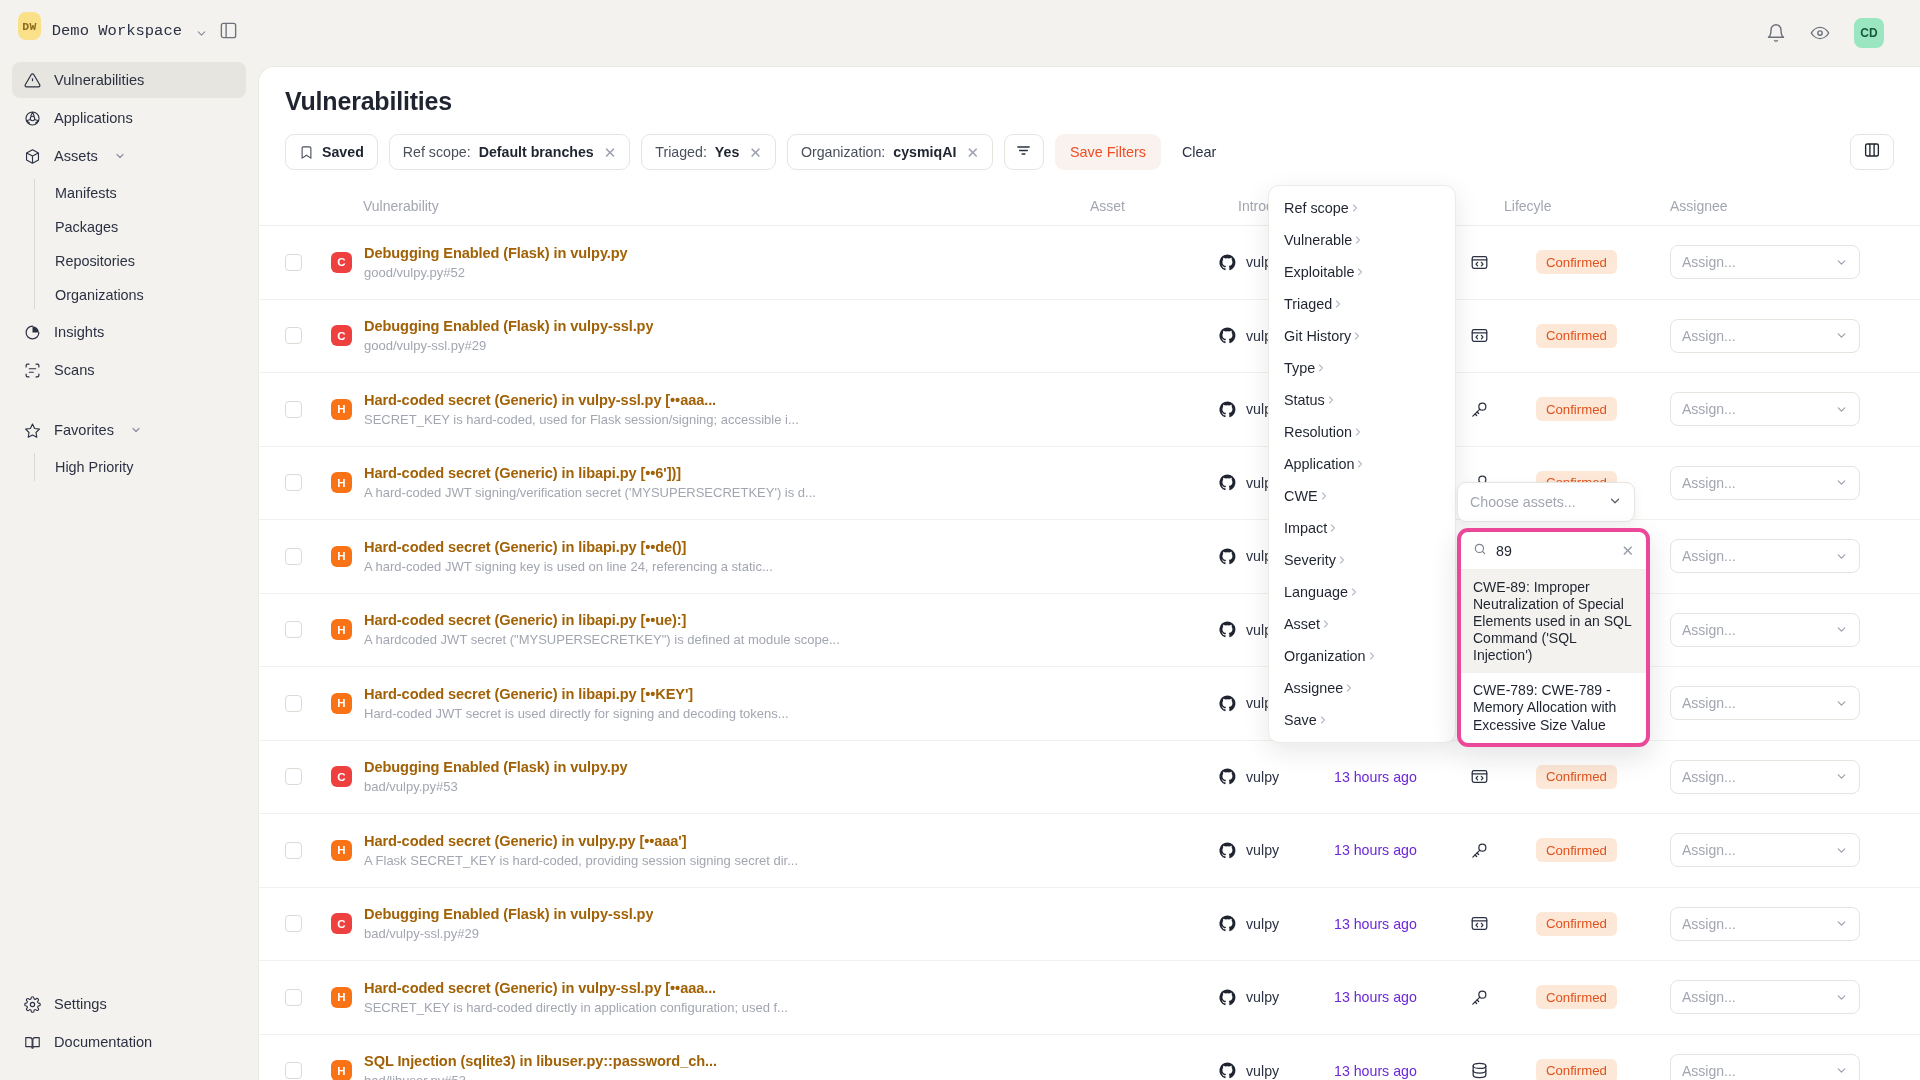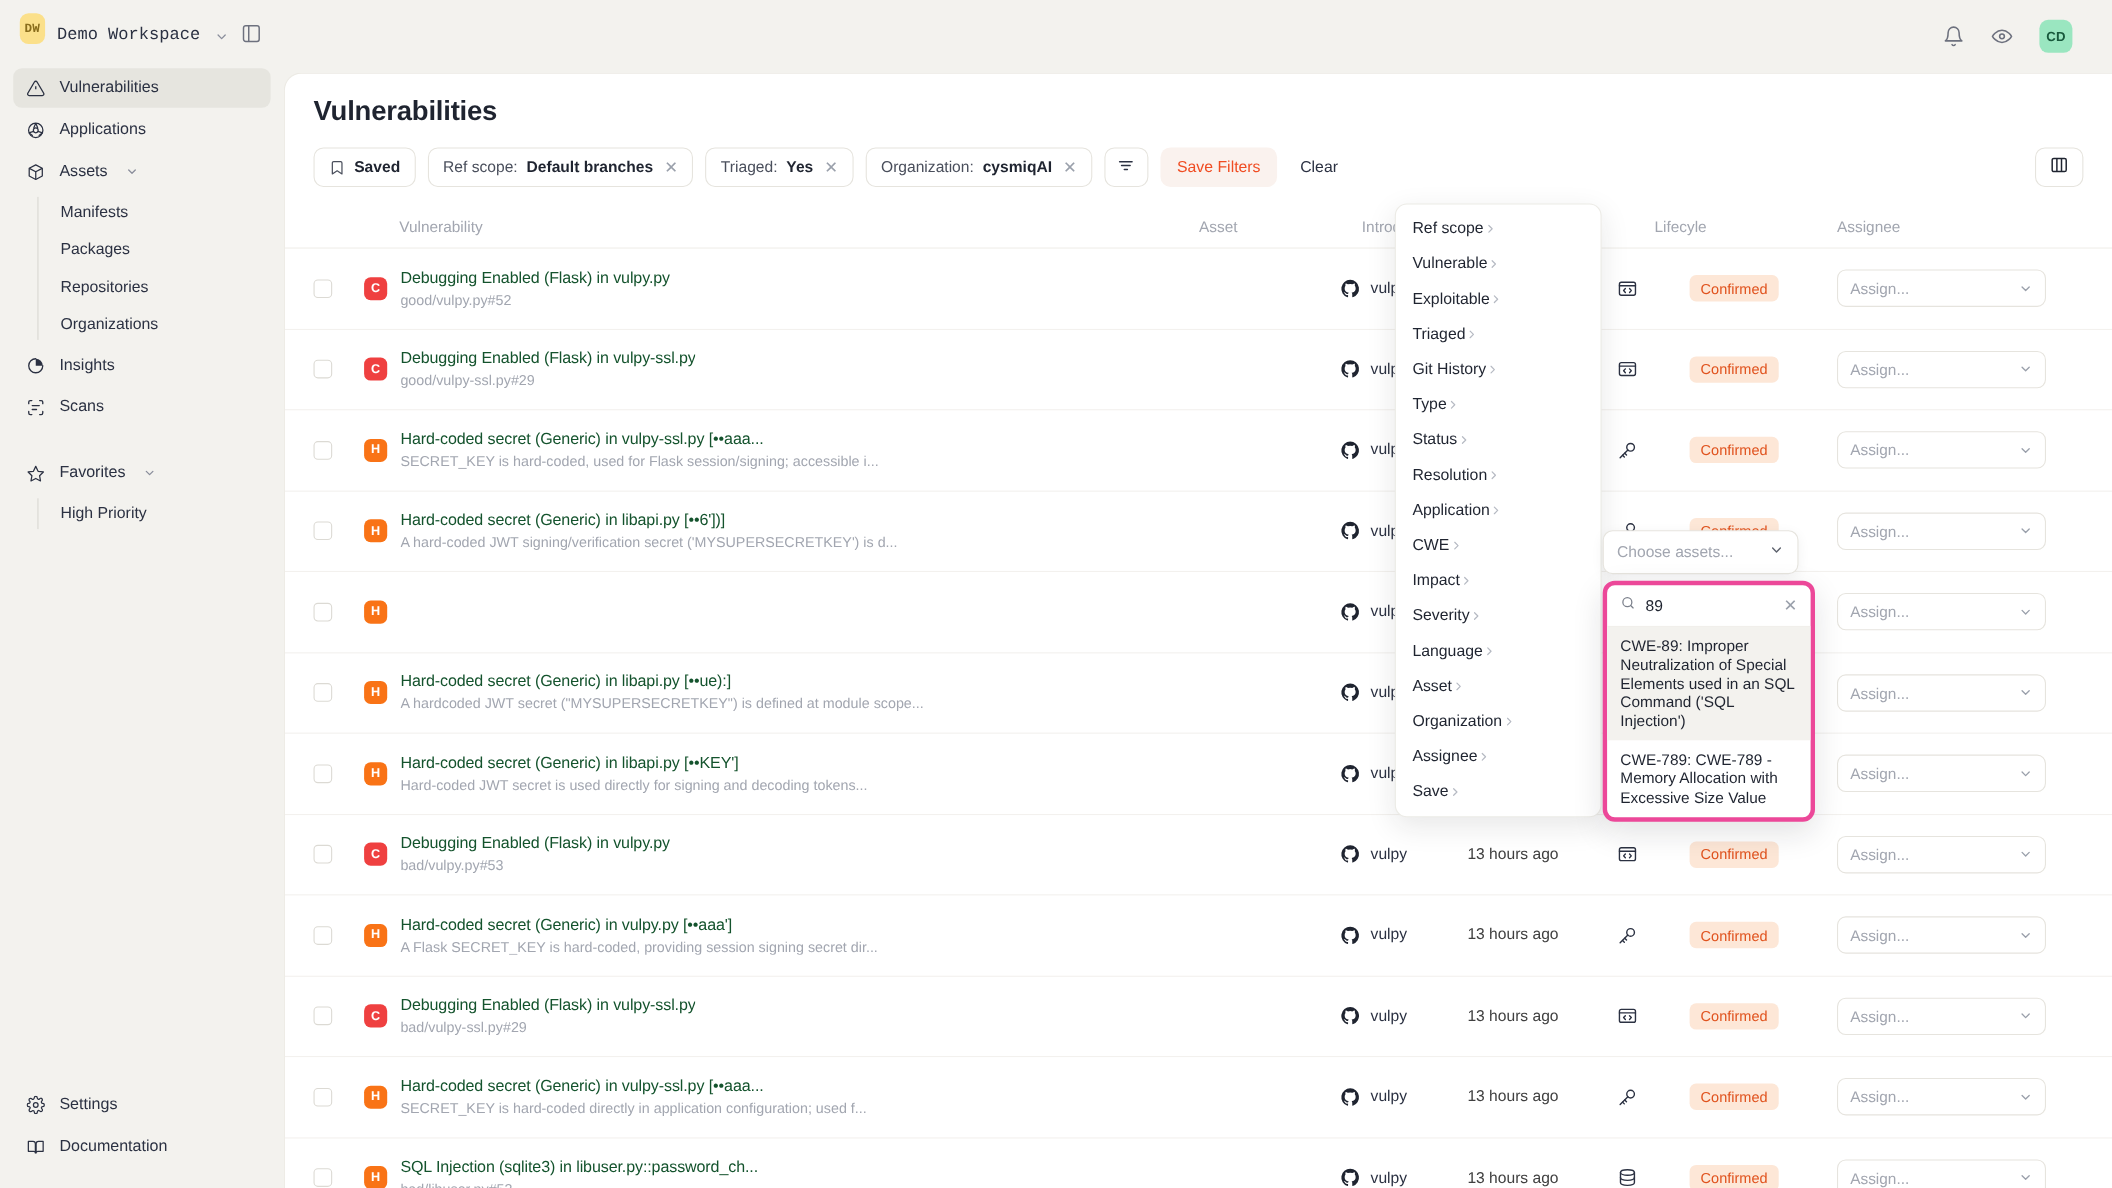--- a/index.html
+++ b/index.html
@@ -141,31 +141,31 @@
   .sev {
     width: 21px; height: 21px; border-radius: 6px; color: #fff;
     font-size: 11.5px; font-weight: 700; display: flex;
     align-items: center; justify-content: center; flex: 0 0 21px;
   }
   .sev.C { background: #ef4040; }
   .sev.H { background: #f97316; }
   .vuln-cell { display: flex; align-items: center; gap: 12px; min-width: 0;}
   .vtexts { min-width: 0; }
   .vtitle {
-    font-size: 14.6px; font-weight: 400; color: #14532d;
+    font-size: 14.6px; font-weight: 700; color: #a16207;
     white-space: nowrap; overflow: hidden; text-overflow: ellipsis;
     letter-spacing: -.1px;
   }
   .vsub {
     font-size: 13px; color: #a2a6b0; margin-top: 4px;
     white-space: nowrap; overflow: hidden; text-overflow: ellipsis;
   }
   .asset-cell { display: flex; align-items: center; gap: 9px; font-size: 14.2px; color: #2b3142; }
   .gh { width: 19px; height: 19px; color: #1f2430; display: flex; }
-  .intro-cell { font-size: 14.2px; color: #404040; }
+  .intro-cell { font-size: 14.2px; color: #6d28d9; }
   .impact-cell { color: #2b3142; display: flex; }
   .badge {
     display: inline-flex; align-items: center; height: 24px;
     padding: 0 10px; border-radius: 6px; background: #fde7d7;
     color: #e0521d; font-size: 13.2px;
   }
   .assign-sel {
     height: 34px; width: 190px; border: 1px solid #e6e4de; border-radius: 8px;
     background: #fff; display: flex; align-items: center; justify-content: space-between;
     padding: 0 11px; font-size: 14px; color: #a2a6b0; cursor: pointer;
@@ -615,20 +615,24 @@
                 </div>
               </div>
             </div>
             <div class="trow">
               <div class="c-check">
                 <div class="cbx"></div>
               </div>
               <div class="c-vuln">
                 <div class="vuln-cell">
                   <div class="sev H">H</div>
+                  <div class="vtexts">
+                    <div class="vtitle">Hard-coded secret (Generic) in libapi.py [••de()]</div>
+                    <div class="vsub">A hard-coded JWT signing key is used on line 24, referencing a static...</div>
+                  </div>
                 </div>
               </div>
               <div class="c-asset">
                 <div class="asset-cell">
                   <span class="gh">
                     <svg width="19" height="19" viewBox="0 0 24 24" fill="currentColor">
                       <path d="M12 1.8A10.2 10.2 0 0 0 8.8 21.7c.5.1.7-.2.7-.5v-1.9c-2.8.6-3.4-1.3-3.4-1.3-.5-1.2-1.1-1.5-1.1-1.5-.9-.6.1-.6.1-.6 1 .1 1.5 1 1.5 1 .9 1.5 2.4 1.1 3 .8.1-.7.4-1.1.6-1.4-2.2-.3-4.6-1.1-4.6-5 0-1.1.4-2 1-2.7-.1-.3-.4-1.3.1-2.7 0 0 .8-.3 2.7 1a9.4 9.4 0 0 1 5 0c1.9-1.3 2.7-1 2.7-1 .5 1.4.2 2.4.1 2.7.6.7 1 1.6 1 2.7 0 3.9-2.4 4.7-4.6 5 .4.3.7 1 .7 2v2.9c0 .3.2.6.7.5A10.2 10.2 0 0 0 12 1.8Z"></path>
                     </svg>
                   </span>
                   <span>vulpy</span>

